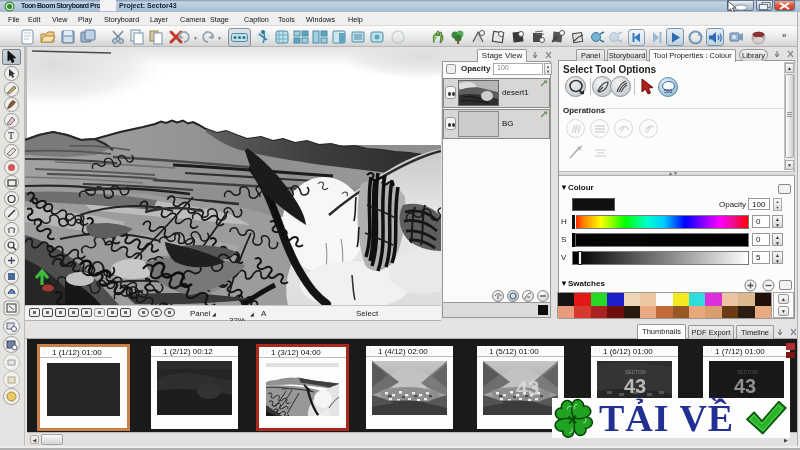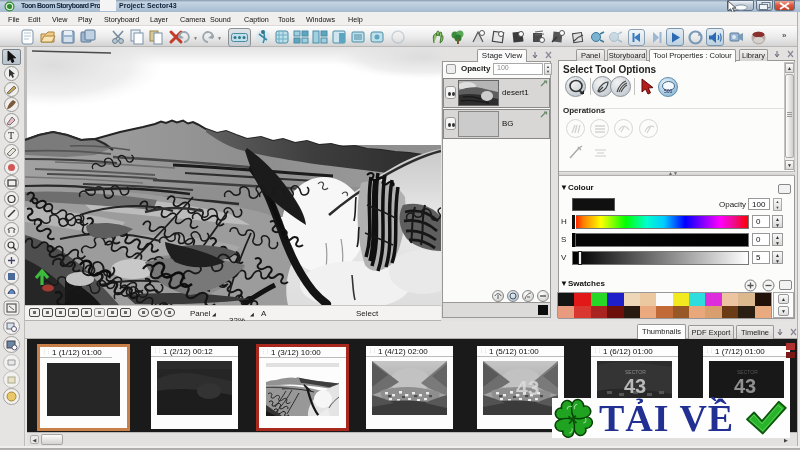--- a/index.html
+++ b/index.html
@@ -89,21 +89,21 @@
     </svg>
 
   <div class="abs" id="menubar"></div>
   <div class="mi" style="left:8px;">File</div>
   <div class="mi" style="left:28px;">Edit</div>
   <div class="mi" style="left:52px;">View</div>
   <div class="mi" style="left:78px;">Play</div>
   <div class="mi" style="left:104px;">Storyboard</div>
   <div class="mi" style="left:150px;">Layer</div>
   <div class="mi" style="left:180px;">Camera</div>
-  <div class="mi" style="left:210px;">Sound</div>
+  <div class="mi" style="left:210px;">Stage</div>
   <div class="mi" style="left:244px;">Caption</div>
   <div class="mi" style="left:278px;">Tools</div>
   <div class="mi" style="left:306px;">Windows</div>
   <div class="mi" style="left:348px;">Help</div>
 
   <div class="abs" id="toolbar"></div>
   <div id="toolbaricons">
     <svg class="abs" style="left:20px;top:29px" width="16" height="16">
         <rect x="2" y="1" width="11" height="14" rx="2" fill="#fdfdfd" stroke="#7a92a8"></rect>
         <path d="M4,4 H11 M4,7 H11 M4,10 H9" stroke="#b8c8d6" stroke-width="1"></path>
@@ -648,21 +648,21 @@
         <path d="M1,4 H7" stroke="#555" stroke-width="1.4"></path>
       </svg>
     <div class="abs" style="left:538px;top:305px;width:10px;height:10px;background:#0c0c0c;"></div>
   </div>
 
   <div class="abs" id="rightpanel"></div>
   <div class="abs" id="rpbody"></div>
   <div class="rtab" style="left:576px;width:29px;">Panel</div>
   <div class="rtab" style="left:607px;width:40px;">Storyboard</div>
   <div class="rtab" style="left:649px;width:87px;background:#fcfcfb;height:13px;">Tool Properties : Colour</div>
-  <div class="rtab" style="left:739px;width:29px;">Library</div>
+  <div class="rtab" style="left:739px;width:29px;border-radius:6px;">Library</div>
   <svg class="abs" style="left:774px;top:50px" width="22" height="9">
       <path d="M3,1 L3,6 M1,4 L3,7 L5,4" stroke="#667" fill="none"></path>
       <path d="M14,1 L19,7 M19,1 L14,7" stroke="#889" stroke-width="1.2" fill="none"></path>
     </svg>
   <div id="rpcontent">
     <div class="abs" style="left:563px;top:64px;font-size:10px;color:#222;"><b>Select Tool Options</b></div>
 
     <div class="abs" style="left:565px;top:76px;width:21px;height:21px;border-radius:50%;background:radial-gradient(circle at 35% 30%,#f2f2f2,#b9c2ca);border:1px solid #8a9299;"></div>
     <svg class="abs" style="left:568px;top:79px" width="16" height="16">
         <ellipse cx="8" cy="7" rx="6" ry="5.5" fill="none" stroke="#333" stroke-width="1.6"></ellipse>
@@ -799,21 +799,21 @@
             <path d="M0,30 C20,26 45,28 75,34 L75,54 L0,54 Z" fill="#1d1d1d"></path>
             <ellipse cx="52" cy="30" rx="12" ry="8" fill="#333"></ellipse>
             <rect width="75" height="8" fill="#2b2b2b"></rect>
           </svg>
       </div>
     </div>
 
     <div class="abs" style="left:256px;top:344px;width:93px;height:87px;background:#fdfdfd;border:3px solid #a8281e;">
       <div style="position:absolute;left:0;top:0;width:87px;height:11px;border-bottom:1px solid #bbb;font-size:8px;color:#111;">
           <span style="position:absolute;left:2px;top:1px;color:#aaa;font-size:5px;letter-spacing:-1px;">⋮⋮</span>
-          <span style="position:absolute;left:12px;top:1px;">1 (3/12) 10:00</span>
+          <span style="position:absolute;left:12px;top:1px;">1 (3/12) 04:00</span>
         </div>
       <div style="position:absolute;left:7px;top:16px;width:73px;height:53px;overflow:hidden;">
         <svg width="73" height="53" viewBox="0 0 73 53">
             <rect width="73" height="53" fill="#fdfdfd"></rect>
             <rect width="73" height="4" fill="#e0e0e0"></rect>
             <path d="M0,19 L5,17.5 L10,17 L16,15.5 L22,14.8 L26,14.5 L29,15 L32,14.3 L36,15.5 L41,16.2 L47,17.5 L54,18.3 L62,19.2 L73,20.5 L73,27 C58,24.5 40,22 24,21.5 L0,22.5 Z" fill="#929292"></path>
             <path d="M33,14.8 L41,16.2 L50,17.8 L60,19 L73,20.5 L73,26 C60,23.5 47,21.5 35,19.8 C34,18 33.4,16.4 33,14.8 Z" fill="#3e3e3e"></path>
             <path d="M0,22.5 C20,21.8 42,24 56,28 L68,31.5 L70,53 L0,53 Z" fill="#989898"></path>
             <path d="M16,26 C26,25 38,26.5 48,29" stroke="#2a2a2a" stroke-width="1" fill="none"></path>
             <path d="M73,21 C64,24 55,29 49,35 C44,40.5 41.5,46.5 42,53 L73,53 Z" fill="#e4e4e4"></path>

